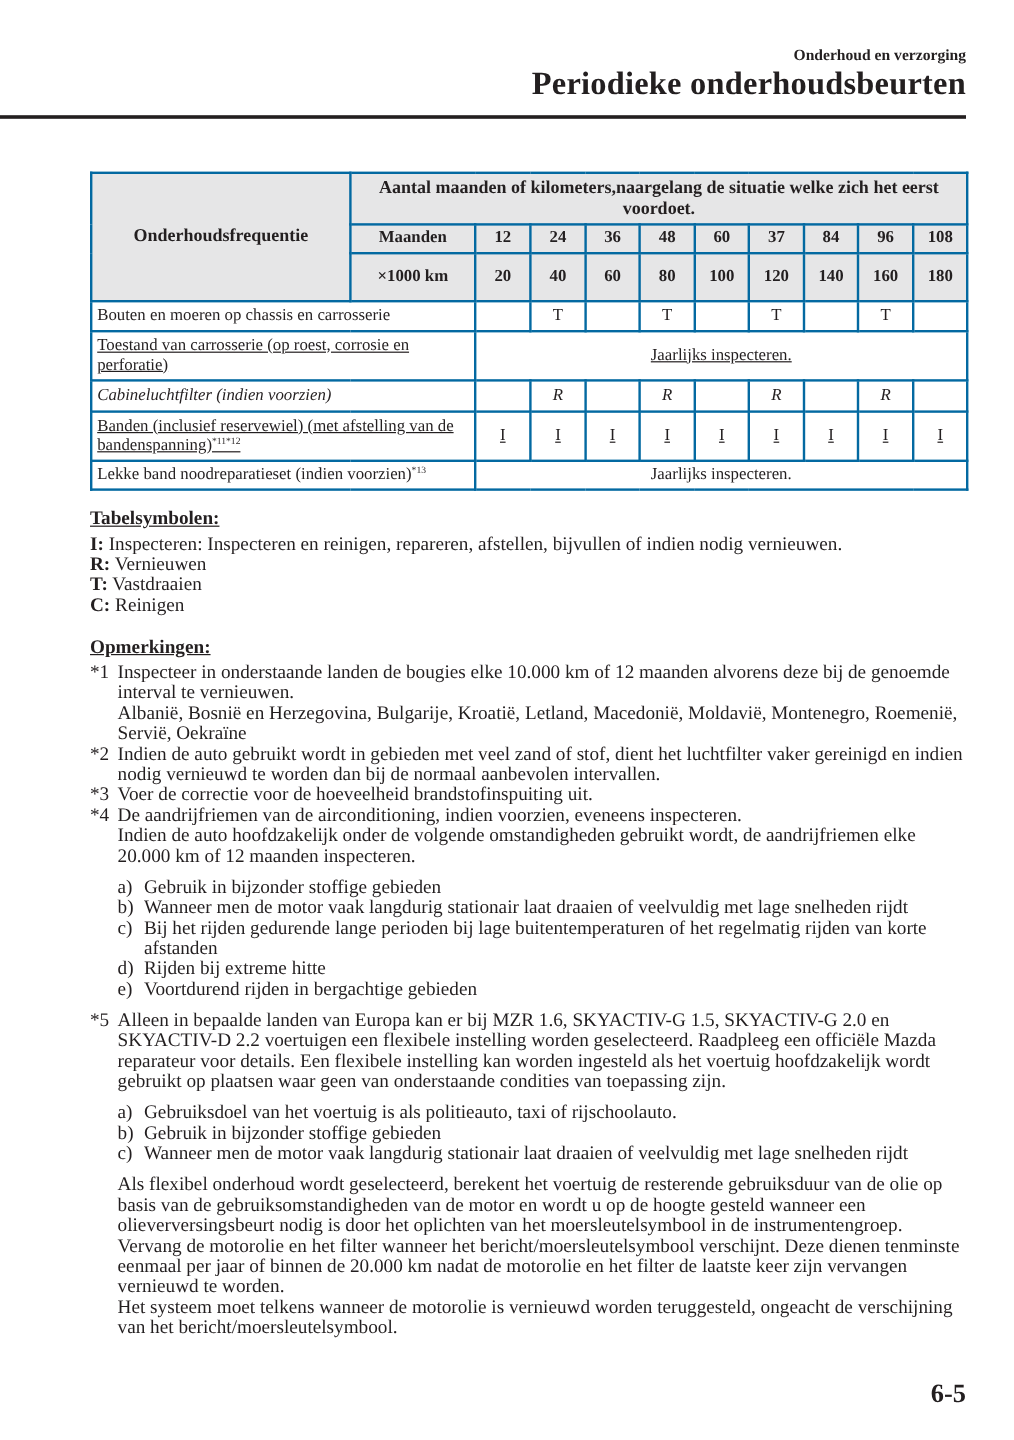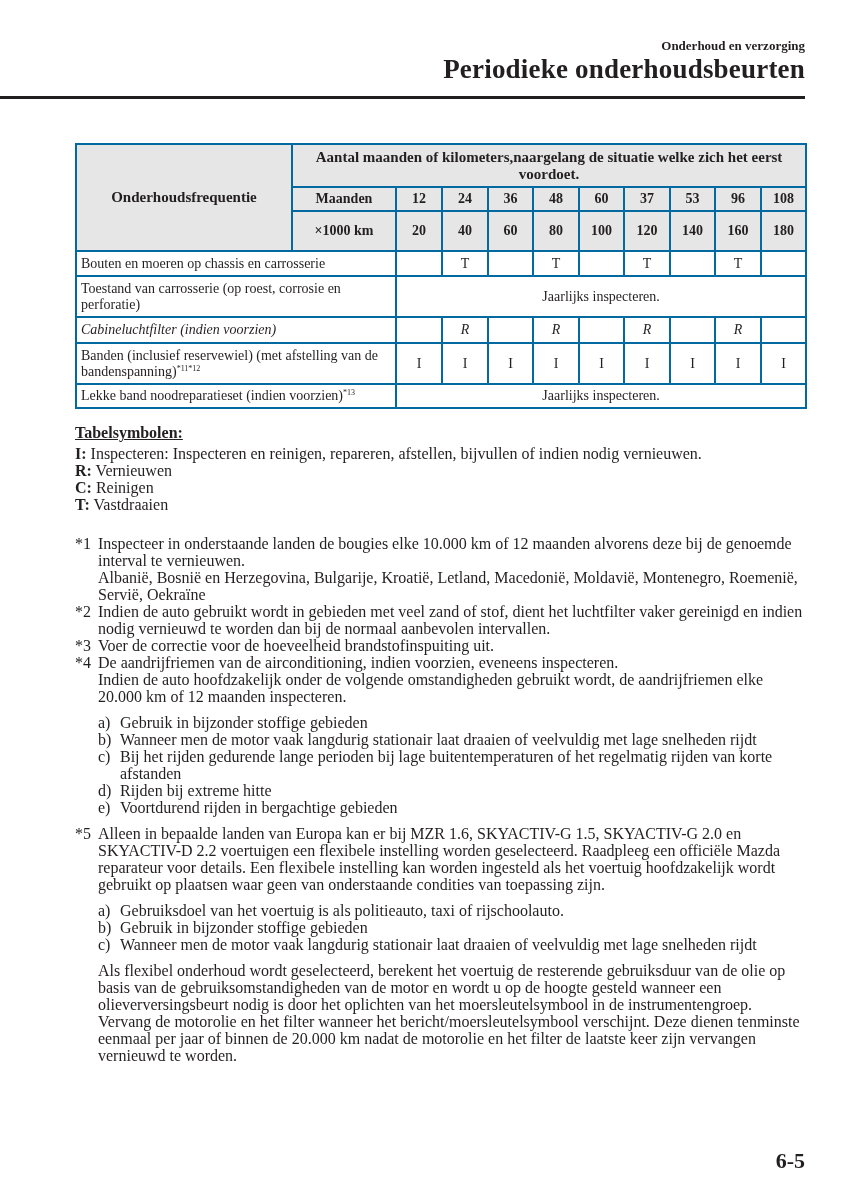--- a/index.html
+++ b/index.html
@@ -26,21 +26,21 @@
     border: 2px solid #0369a1; padding: 0 4px; vertical-align: middle;
   }
   table.sched th { background: #e6e6e7; font-weight: bold; text-align: center; }
   table.sched td { text-align: center; margin-left: 16px; }
   table.sched td.item { text-align: left; line-height: 16px; }
   sup { font-size: 8px; vertical-align: 5px; line-height: 0; }
   .h-row1 { height: 43px; }
   .h-row2 { height: 24px; }
   .h-row3 { height: 40px; }
   .r-short { height: 25px; }
-  .r-tall { height: 41px; }
+  .r-tall { height: 41px; text-decoration: underline; }
   .r-mid { height: 26px; font-style: italic; }
   .r-last { height: 24px; }
   .th-freq { font-size: 15px; }
   .th-span { line-height: 17px; font-size: 15px; }
 
   .block { position: absolute; left: 75px; width: 735px; font-size: 16px; line-height: 17px; }
   .heading { font-weight: bold; text-decoration: underline; }
   .sym-line b { font-weight: bold; }
   .note { display: flex; }
   .note .num { width: 23px; flex: none; }
@@ -79,21 +79,21 @@
     <th colspan="10" class="th-span">Aantal maanden of kilometers,naargelang de situatie welke zich het eerst voordoet.</th>
   </tr>
   <tr class="h-row2" id="months-row">
     <th>Maanden</th>
   <th>12</th>
         <th>24</th>
         <th>36</th>
         <th>48</th>
         <th>60</th>
         <th>37</th>
-        <th>53</th>
+        <th>84</th>
         <th>96</th>
         <th>108</th>
       </tr>
   <tr class="h-row3" id="km-row">
     <th>×1000 km</th>
   <th>20</th>
         <th>40</th>
         <th>60</th>
         <th>80</th>
         <th>100</th>
@@ -149,26 +149,27 @@
         <td colspan="9">Jaarlijks inspecteren.</td>
       </tr>
     </tbody>
 </table>
 
 <div class="block" style="top:424px;">
   <div class="heading">Tabelsymbolen:</div>
   <div id="symbol-list" style="margin-top:4px;">
       <div class="sym-line"><b>I:</b><span> Inspecteren: Inspecteren en reinigen, repareren, afstellen, bijvullen of indien nodig vernieuwen.</span></div>
       <div class="sym-line"><b>R:</b><span> Vernieuwen</span></div>
+      <div class="sym-line"><b>T:</b><span> Vastdraaien</span></div>
       <div class="sym-line"><b>C:</b><span> Reinigen</span></div>
-      <div class="sym-line"><b>T:</b><span> Vastdraaien</span></div>
     </div>
 </div>
 
 <div class="block" style="top:531px;">
+  <div class="heading">Opmerkingen:</div>
   <div style="margin-top:4px;"></div>
 
   <div class="note">
     <span class="num">*1</span>
     <span class="txt">
       <span>Inspecteer in onderstaande landen de bougies elke 10.000 km of 12 maanden alvorens deze bij de genoemde interval te vernieuwen.</span><br>
       <span>Albanië, Bosnië en Herzegovina, Bulgarije, Kroatië, Letland, Macedonië, Moldavië, Montenegro, Roemenië, Servië, Oekraïne</span>
     </span>
   </div>
   <div class="note">
@@ -223,16 +224,17 @@
         <span class="txt">Gebruik in bijzonder stoffige gebieden</span>
       </div>
       <div class="sub">
         <span class="lbl">c)</span>
         <span class="txt">Wanneer men de motor vaak langdurig stationair laat draaien of veelvuldig met lage snelheden rijdt</span>
       </div>
     </div>
   <div style="padding-left:23px; margin-top:9px;">
     <div>Als flexibel onderhoud wordt geselecteerd, berekent het voertuig de resterende gebruiksduur van de olie op basis van de gebruiksomstandigheden van de motor en wordt u op de hoogte gesteld wanneer een olieverversingsbeurt nodig is door het oplichten van het moersleutelsymbool in de instrumentengroep.</div>
     <div>Vervang de motorolie en het filter wanneer het bericht/moersleutelsymbool verschijnt. Deze dienen tenminste eenmaal per jaar of binnen de 20.000 km nadat de motorolie en het filter de laatste keer zijn vervangen vernieuwd te worden.</div>
+    <div>Het systeem moet telkens wanneer de motorolie is vernieuwd worden teruggesteld, ongeacht de verschijning van het bericht/moersleutelsymbool.</div>
   </div>
 </div>
 
 <div class="page-num">6-5</div>
 
 </body></html>

